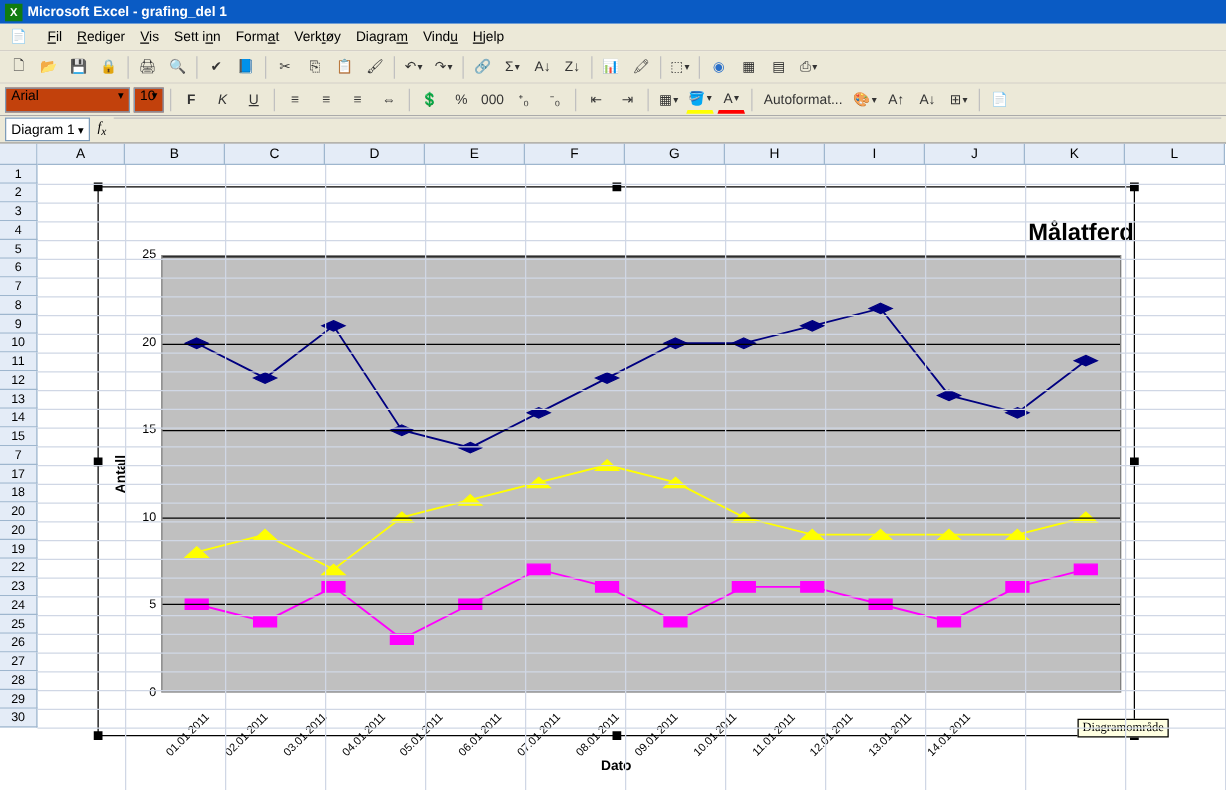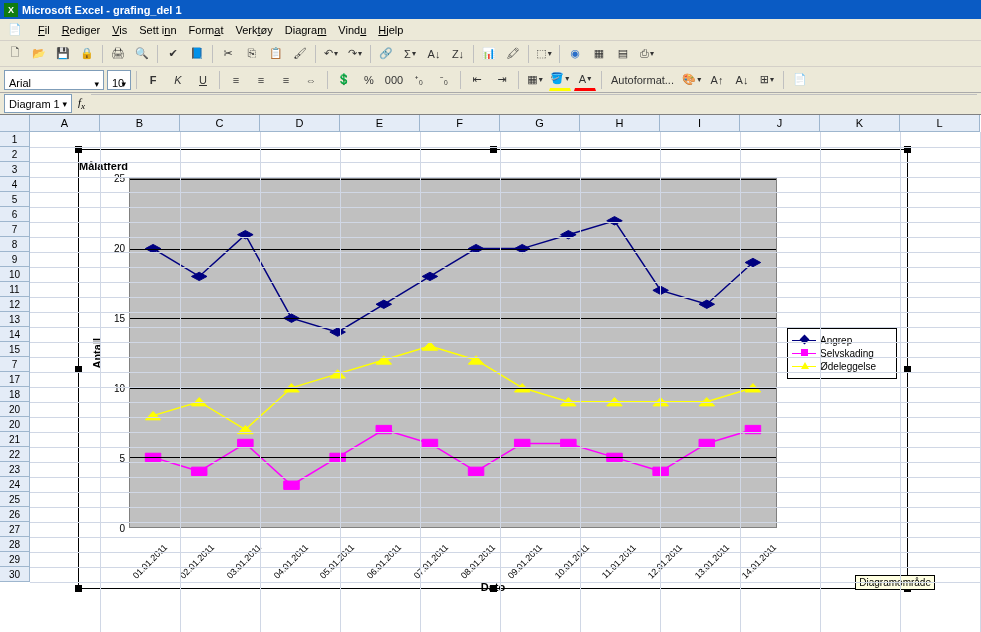--- a/index.html
+++ b/index.html
@@ -12,21 +12,21 @@
 .menubar span { cursor: default; }
 .menubar .u { text-decoration: underline; }
 
 .toolbar { background: #ece9d8; height: 26px; display: flex; align-items: center; padding: 0 4px; gap: 2px; border-bottom: 1px solid #d4d0c8; }
 .tbtn { width: 22px; height: 22px; display: inline-flex; align-items: center; justify-content: center; color: #333; border: 1px solid transparent; }
 .tsep { width: 1px; height: 18px; background: #c0c0c0; margin: 0 2px; }
 .tdrop { display: inline-flex; align-items: center; }
 .tdrop::after { content: "▾"; font-size: 8px; margin-left: 1px; color: #333; }
 
 .toolbar2 { background: #ece9d8; height: 26px; display: flex; align-items: center; padding: 0 4px; gap: 3px; border-bottom: 1px solid #aaa; }
-.fontbox { height: 20px; border: 1px solid #7f9db9; background: #ffffff; padding: 0 18px 0 4px; display: inline-flex; align-items: flex-end; position: relative; }
+.fontbox { height: 20px; border: 1px solid #7f9db9; background: #c2410c; padding: 0 18px 0 4px; display: inline-flex; align-items: flex-start; position: relative; }
 .fontbox::after { content: "▾"; position: absolute; right: 4px; font-size: 9px; color: #000; }
 .fontname { width: 100px; }
 .fontsize { width: 20px; }
 .autofmt { font-size: 11px; color: #333; padding: 0 4px; }
 
 .namebar { background: #ece9d8; height: 22px; display: flex; align-items: center; padding: 0 4px; border-bottom: 1px solid #808080; }
 .namebox { width: 68px; height: 19px; border: 1px solid #7f9db9; background: #fff; padding: 0 4px; display: flex; align-items: center; position: relative; }
 .namebox::after { content: "▾"; position: absolute; right: 4px; font-size: 9px; }
 .fxlabel { font-style: italic; font-family: Georgia, serif; margin: 0 6px; }
 .fxline { flex: 1; height: 19px; border-top: 1px solid #c0c0c0; }
@@ -36,23 +36,23 @@
 .corner { width: 30px; background: #e4ecf7; border-right: 1px solid #9eb6ce; border-bottom: 1px solid #9eb6ce; }
 .col { background: #e4ecf7; border-right: 1px solid #9eb6ce; border-bottom: 1px solid #9eb6ce; text-align: center; color: #000; font-size: 11px; line-height: 17px; }
 .rowheads { position: absolute; left: 0; top: 17px; }
 .rh { width: 30px; height: 15px; background: #e4ecf7; border-right: 1px solid #9eb6ce; border-bottom: 1px solid #9eb6ce; text-align: center; font-size: 10px; line-height: 15px; color: #000; }
 .cells { position: absolute; left: 30px; top: 17px; right: 0; }
 .gridlines-v { position: absolute; top: 0; bottom: 0; width: 0; border-right: 1px solid #d0d7e5; }
 .gridlines-h { position: absolute; left: 0; right: 0; height: 0; border-bottom: 1px solid #d0d7e5; }
 
 .chartobj { position: absolute; left: 48px; top: 17px; width: 830px; height: 440px; background: #fff; border: 1px solid #000; }
 .handle { position: absolute; width: 7px; height: 7px; background: #000; }
-.tooltip { position: absolute; bottom: -2px; right: -28px; background: #ffffe1; border: 1px solid #000; padding: 1px 3px; font-size: 10px; white-space: nowrap; }
-
-.charttitle { text-align: left; font-weight: bold; font-size: 11px; margin-top: 10px; }
+.tooltip { position: absolute; bottom: -2px; right: -28px; background: #ffffe1; border: 1px solid #000; padding: 1px 3px; font-size: 10px; white-space: nowrap; font-family: Liberation Serif, serif; }
+
+.charttitle { text-align: right; font-weight: bold; font-size: 19px; margin-top: 26px; }
 .plotwrap { display: flex; padding: 6px 10px 4px 10px; height: 360px; }
 .yaxislabel { writing-mode: vertical-rl; transform: rotate(180deg); text-align: center; font-weight: bold; font-size: 11px; padding-right: 2px; align-self: center; }
 
 .plot { position: relative; flex: 1; display: flex; }
 .yaxis { width: 26px; position: relative; }
 .ytick { position: absolute; right: 4px; font-size: 10px; transform: translateY(-50%); }
 .plotarea { flex: 1; background: #c0c0c0; border: 1px solid #808080; position: relative; }
 .gridline { position: absolute; left: 0; right: 0; border-top: 1px solid #000; }
 .legendbox { width: 110px; margin-left: 10px; align-self: center; border: 1px solid #000; background: #fff; padding: 4px; font-size: 10px; }
 .legrow { display: flex; align-items: center; gap: 4px; margin: 2px 0; }
@@ -206,21 +206,21 @@
       <div class="rh">11</div>
       <div class="rh">12</div>
       <div class="rh">13</div>
       <div class="rh">14</div>
       <div class="rh">15</div>
       <div class="rh">7</div>
       <div class="rh">17</div>
       <div class="rh">18</div>
       <div class="rh">20</div>
       <div class="rh">20</div>
-      <div class="rh">21</div>
+      <div class="rh">19</div>
       <div class="rh">22</div>
       <div class="rh">23</div>
       <div class="rh">24</div>
       <div class="rh">25</div>
       <div class="rh">26</div>
       <div class="rh">27</div>
       <div class="rh">28</div>
       <div class="rh">29</div>
       <div class="rh">30</div>
     </div>
@@ -296,43 +296,20 @@
                 <polygon points="82.14285714285714,62.8 83.34285714285714,65.2 80.94285714285714,65.2" fill="#ffff00" stroke="#ffff00" vector-effect="non-scaling-stroke"></polygon>
                 <polygon points="89.28571428571429,62.8 90.4857142857143,65.2 88.08571428571429,65.2" fill="#ffff00" stroke="#ffff00" vector-effect="non-scaling-stroke"></polygon>
                 <polygon points="96.42857142857143,58.8 97.62857142857143,61.2 95.22857142857143,61.2" fill="#ffff00" stroke="#ffff00" vector-effect="non-scaling-stroke"></polygon>
               </svg>
           <div class="gridline" style="top: 80%;"></div>
               <div class="gridline" style="top: 60%;"></div>
               <div class="gridline" style="top: 40%;"></div>
               <div class="gridline" style="top: 20%;"></div>
               <div class="gridline" style="top: 0%;"></div>
             </div>
-          <div class="legendbox" id="legend">
-              <div class="legrow">
-                <div class="legline">
-                  <div class="ln" style="border-color: rgb(0, 0, 128);"></div>
-                  <div class="mk" style="background: rgb(0, 0, 128); transform: rotate(45deg);"></div>
-                </div>
-                <span>Angrep</span>
-              </div>
-              <div class="legrow">
-                <div class="legline">
-                  <div class="ln" style="border-color: rgb(255, 0, 255);"></div>
-                  <div class="mk" style="background: rgb(255, 0, 255);"></div>
-                </div>
-                <span>Selvskading</span>
-              </div>
-              <div class="legrow">
-                <div class="legline">
-                  <div class="ln" style="border-color: rgb(255, 255, 0);"></div>
-                  <div class="mk" style="border-left: 4px solid transparent; border-right: 4px solid transparent; border-bottom: 7px solid rgb(255, 255, 0); width: 0px; height: 0px;"></div>
-                </div>
-                <span>Ødeleggelse</span>
-              </div>
-            </div>
         </div>
       </div>
       <div class="xaxis" id="xaxis">
           <div class="xt">01.01.2011</div>
           <div class="xt">02.01.2011</div>
           <div class="xt">03.01.2011</div>
           <div class="xt">04.01.2011</div>
           <div class="xt">05.01.2011</div>
           <div class="xt">06.01.2011</div>
           <div class="xt">07.01.2011</div>

